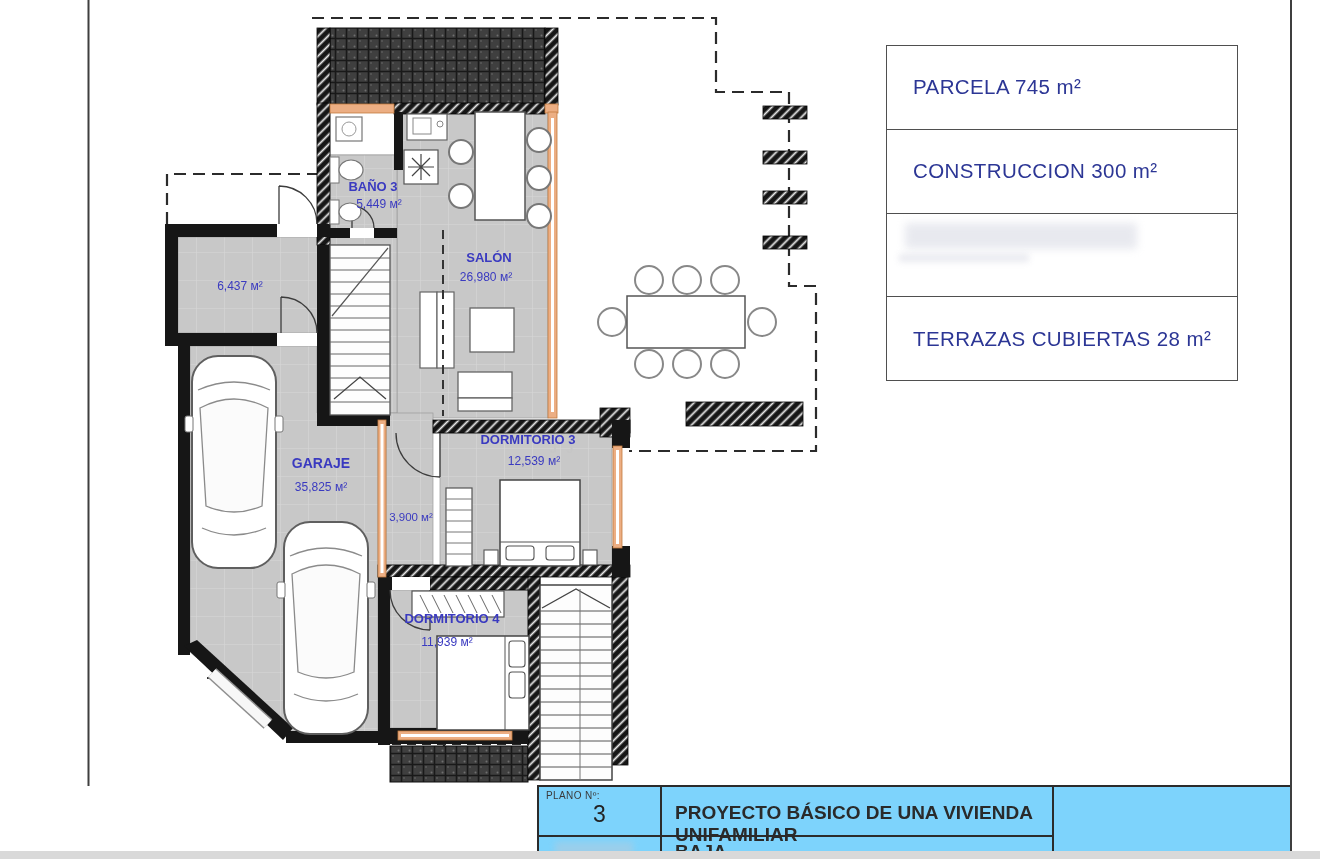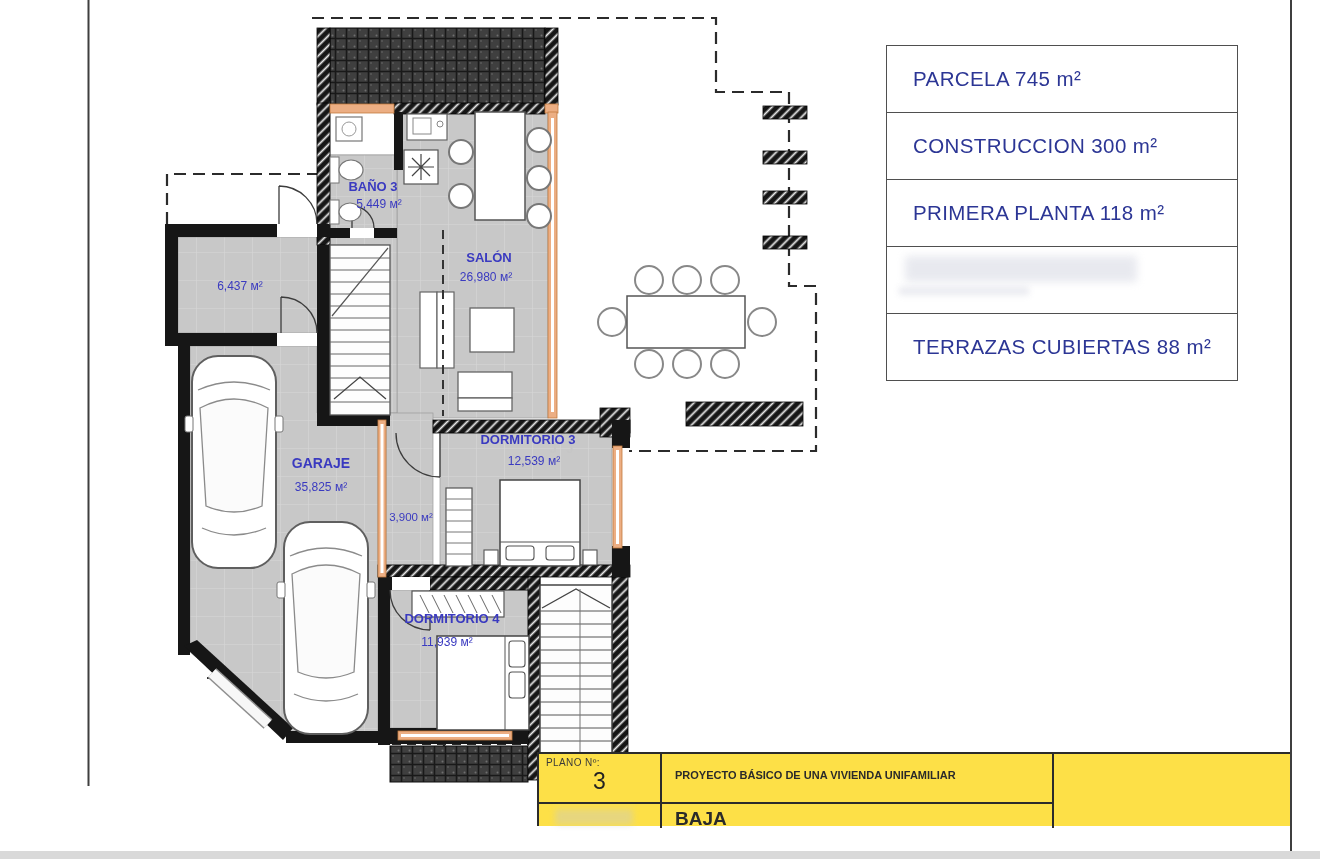--- a/index.html
+++ b/index.html
@@ -16,28 +16,28 @@
           border:1.6px solid #4f4f4f;box-sizing:border-box;display:flex;flex-direction:column;}
   .legend-row{flex:1;position:relative;border-bottom:1.4px solid #4f4f4f;display:flex;align-items:center;
               padding-left:26px;box-sizing:border-box;color:#2c3695;font-size:20.5px;letter-spacing:.4px;}
   .legend-row:last-child{border-bottom:none;}
   .smudge-a{position:absolute;left:18px;top:9px;width:232px;height:26px;background:#c9ccda;
             opacity:.42;filter:blur(4px);border-radius:3px;}
   .smudge-b{position:absolute;left:12px;top:40px;width:130px;height:8px;background:#bcbfd0;
             opacity:.32;filter:blur(3px);}
 
   
-  .titleblock{position:absolute;left:537px;top:752px;width:753px;height:74px;box-sizing:border-box;
-              border-top:2px solid #2b2b2b;border-left:2px solid #2b2b2b;background:#fde047;color:#2e2e2e;}
+  .titleblock{position:absolute;left:537px;top:785px;width:753px;height:74px;box-sizing:border-box;
+              border-top:2px solid #2b2b2b;border-left:2px solid #2b2b2b;background:#7dd3fc;color:#2e2e2e;}
   .tb-vline1{position:absolute;left:121px;top:0;width:2px;height:74px;background:#2b2b2b;}
   .tb-vline2{position:absolute;left:513px;top:0;width:2px;height:74px;background:#2b2b2b;}
   .tb-hline{position:absolute;left:0;top:48px;width:513px;height:2px;background:#2b2b2b;}
   .tb-plano-label{position:absolute;left:7px;top:3px;font-size:10px;color:#3a3a3a;letter-spacing:.4px;}
   .tb-plano-number{position:absolute;left:0;top:14px;width:121px;text-align:center;font-size:23px;color:#222;}
-  .tb-title{position:absolute;left:136px;top:15px;width:372px;font-weight:bold;font-size:11px;color:#2a2a2a;}
+  .tb-title{position:absolute;left:136px;top:15px;width:372px;font-weight:bold;font-size:19px;color:#2a2a2a;}
   .tb-floor{position:absolute;left:136px;top:54px;font-weight:bold;font-size:19px;color:#2a2a2a;}
   .tb-smudge{position:absolute;left:16px;top:55px;width:78px;height:16px;background:#c5c8d2;
              opacity:.4;filter:blur(3px);}
   .bottom-band{position:absolute;left:0;top:851px;width:1320px;height:8px;background:#d9d9d9;}
 </style>
 </head>
 <body>
 
 <div class="page">
 
@@ -261,29 +261,26 @@
 </svg>
 
 <div class="legend">
   <div class="legend-row">
         <span>PARCELA 745 m²</span>
       </div>
   <div class="legend-row">
         <span>CONSTRUCCION 300 m²</span>
       </div>
   <div class="legend-row">
-        <span>PRIMERA PLANTA 118 m²</span>
-      </div>
-  <div class="legend-row">
         <span></span>
         <div class="smudge-a"></div>
         <div class="smudge-b"></div>
       </div>
   <div class="legend-row">
-        <span>TERRAZAS CUBIERTAS 88 m²</span>
+        <span>TERRAZAS CUBIERTAS 28 m²</span>
       </div>
 </div>
 
 <div class="titleblock">
   <div class="tb-vline1"></div>
   <div class="tb-vline2"></div>
   <div class="tb-hline"></div>
   <div class="tb-plano-label">PLANO Nº:</div>
   <div class="tb-plano-number">3</div>
   <div class="tb-title">PROYECTO BÁSICO DE UNA VIVIENDA UNIFAMILIAR</div>

